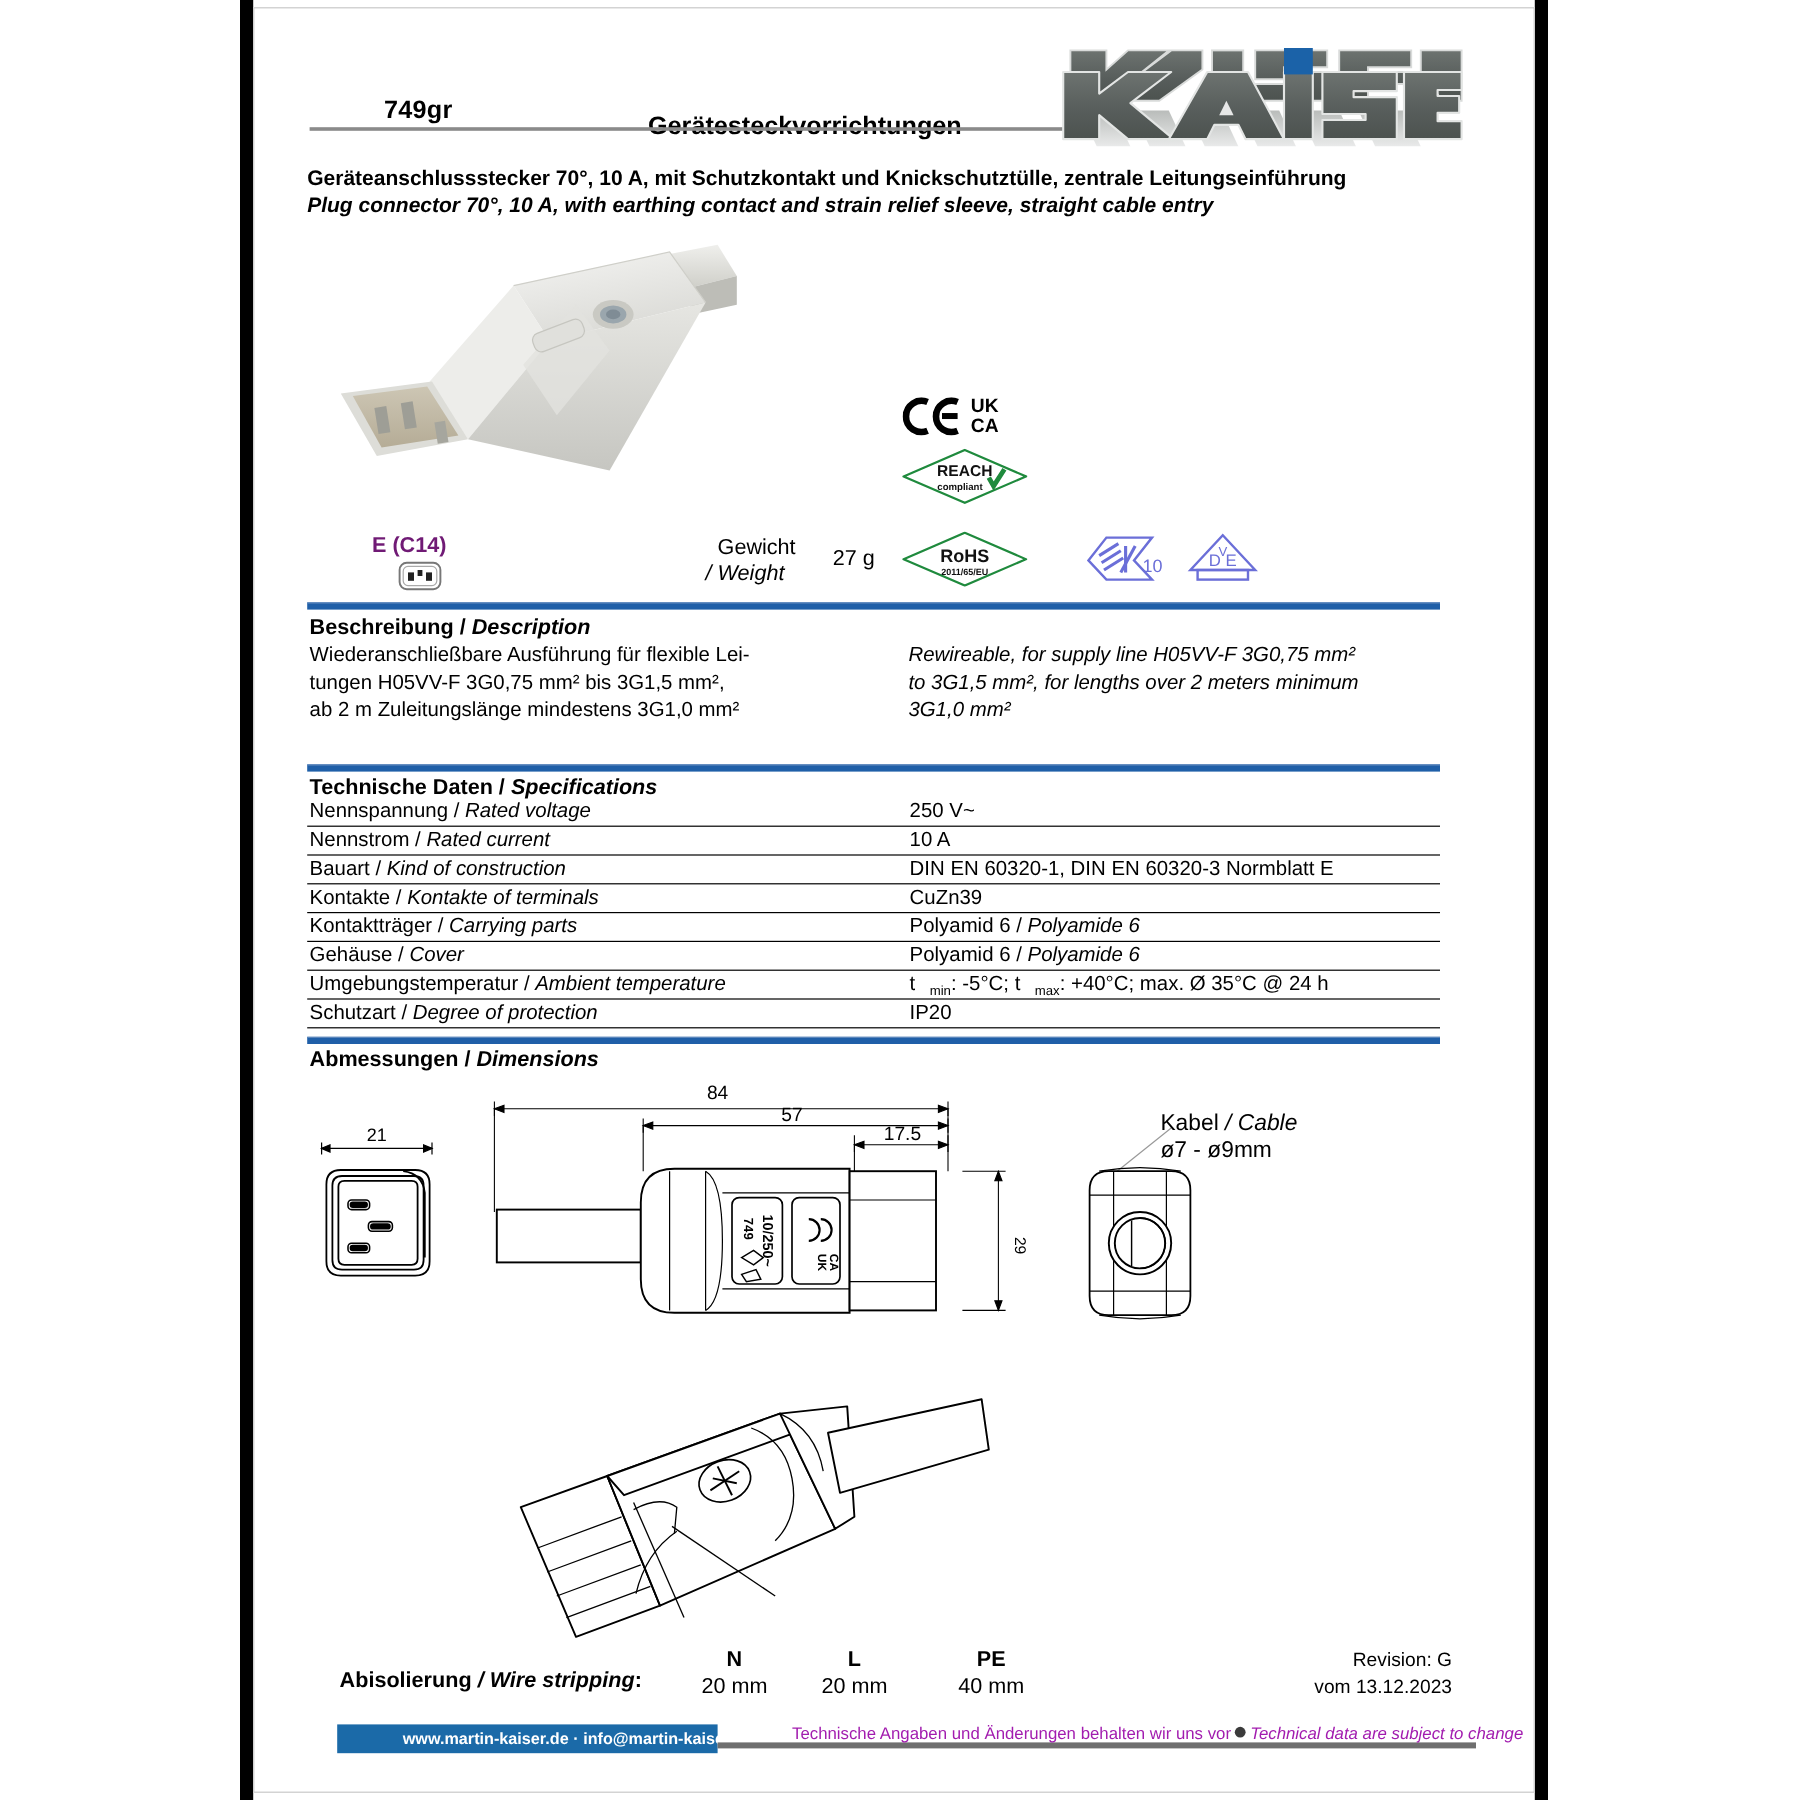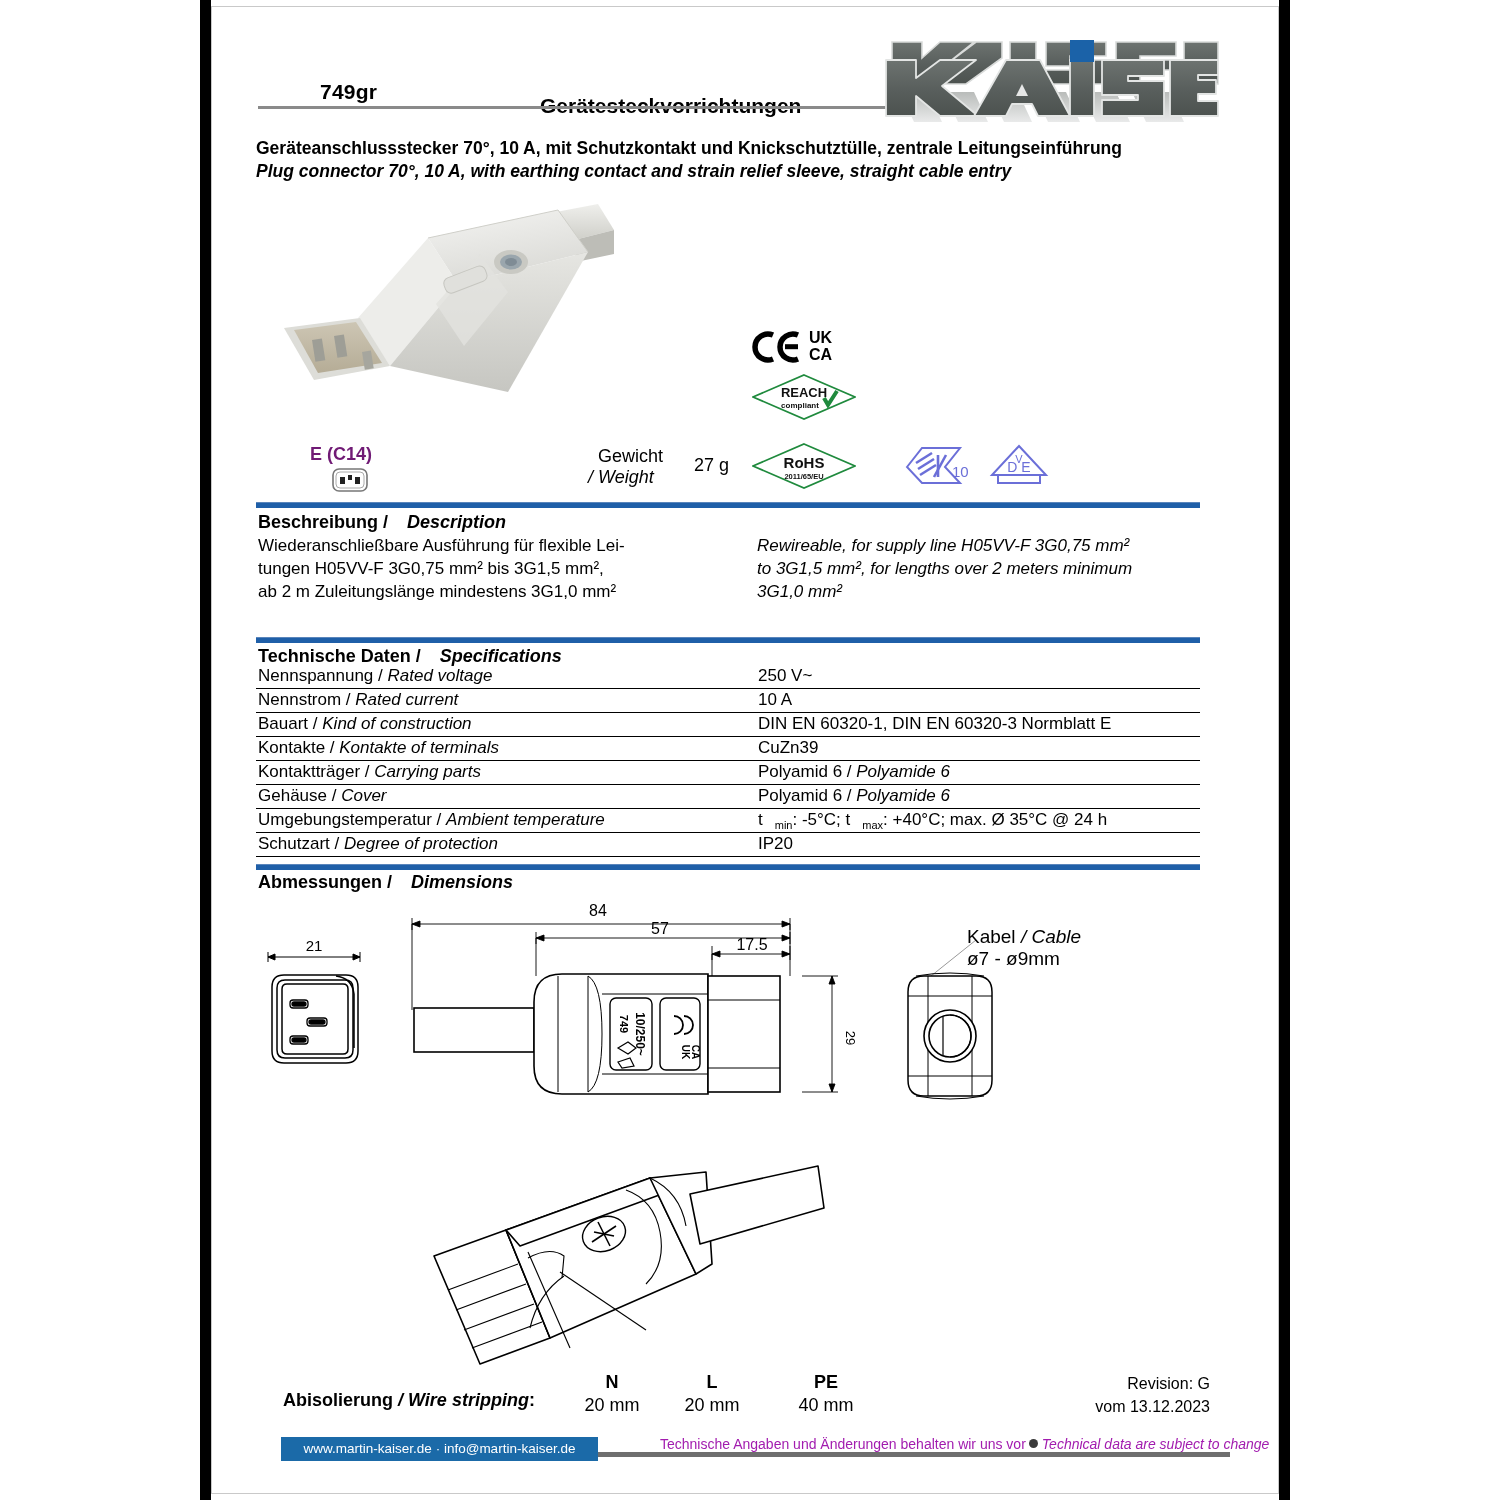--- a/index.html
+++ b/index.html
@@ -169,21 +169,21 @@
   }
 
   
   .sec-head {
     position: absolute;
     font-size: 18px;
     font-weight: bold;
     color: #000;
     white-space: nowrap;
   }
-  .sec-head .it { font-style: italic; margin-left: 14px; }
+  .sec-head .it { font-style: italic; }
 
   
   .desc-line {
     position: absolute;
     font-size: 17px;
     color: #000;
     white-space: nowrap;
   }
   .desc-line.en { font-style: italic; }
 
@@ -307,23 +307,24 @@
   }
   #footer-web {
     position: absolute;
     left: 0;
     top: 0;
     width: 317px;
     height: 24px;
     line-height: 24px;
     text-align: center;
     font-size: 13.5px;
-    font-weight: normal;
+    font-weight: bold;
     color: #ffffff;
     white-space: nowrap;
+    padding-left: 42px;
   }
   #footer-rule {
     position: absolute;
     left: 598px;
     top: 1452px;
     width: 632px;
     height: 5px;
     background: #6f6f6f;
   }
   #footer-note {

